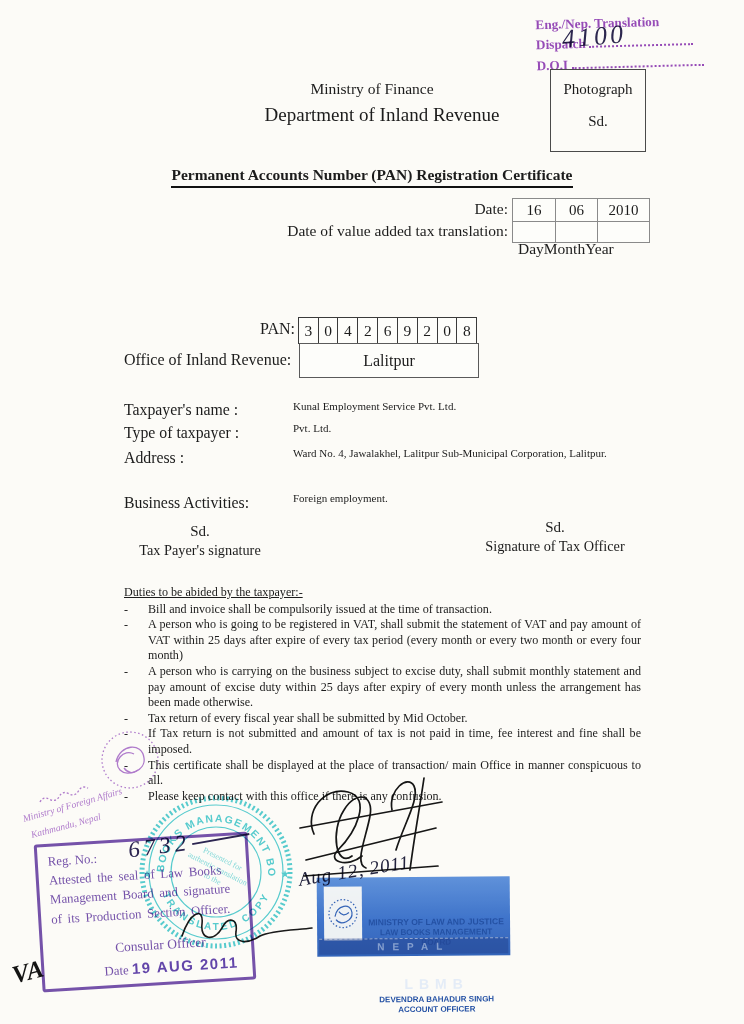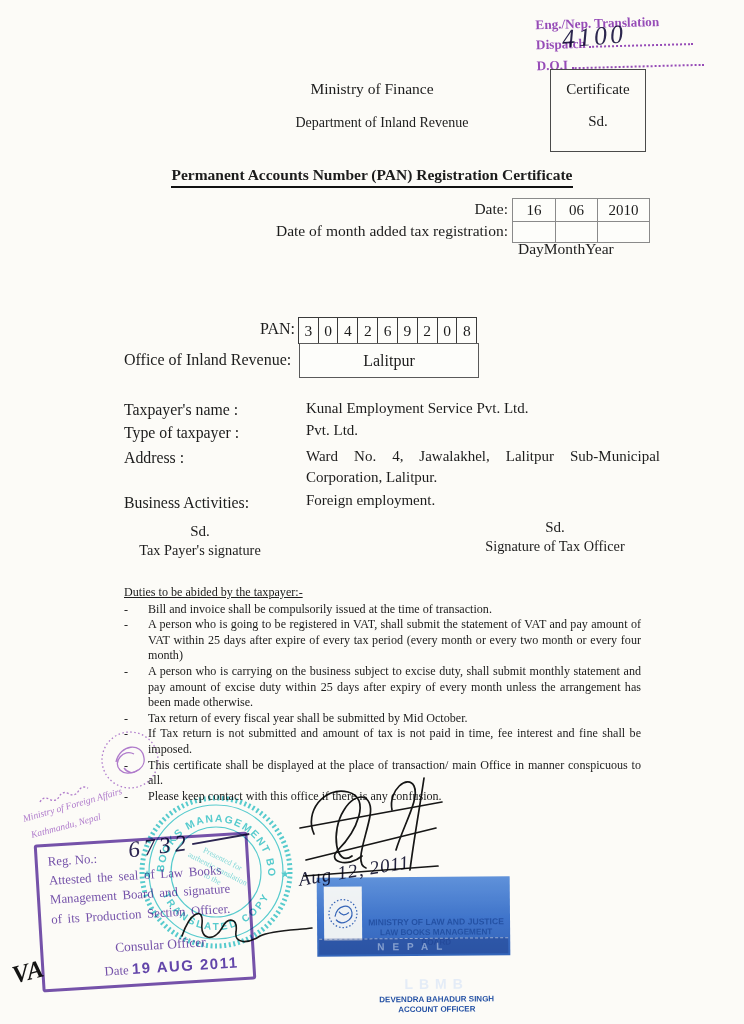--- a/index.html
+++ b/index.html
@@ -13,21 +13,21 @@
   
   .trans-stamp{left:536px;top:13px;color:#8f3db8;font-weight:bold;
     font-size:13.2px;line-height:1.55;transform:rotate(-1.5deg);opacity:.92;mix-blend-mode:multiply;}
   .trans-stamp .dots{display:inline-block;border-bottom:2px dotted #8f3db8;height:10px;margin-left:3px;}
   .hand-4100{left:562px;top:22px;font-size:26px;color:#2c2750;transform:rotate(-5deg);
     letter-spacing:3px;mix-blend-mode:multiply;font-style:italic;}
 
   
   .hdr{left:0;top:80px;width:744px;text-align:center;}
   .hdr .l1,.hdr .l2{font-size:15.5px;line-height:1.22;}
-  .hdr .l3{font-size:14px;margin-top:16px;padding-left:20px;}
+  .hdr .l3{font-size:19px;margin-top:5px;padding-left:20px;}
 
   
   .photo-box{left:550px;top:69px;width:94px;height:81px;border:1.5px solid #4a4a4a;
     text-align:center;font-size:15px;}
   .photo-box .p1{margin-top:11px;}
   .photo-box .p2{margin-top:15px;}
 
   
   .doc-title{left:0;top:166px;width:744px;text-align:center;font-size:15.5px;font-weight:bold;}
   .doc-title span{border-bottom:2px solid #111;padding-bottom:3px;}
@@ -47,21 +47,21 @@
   .pan-label{right:449px;top:320px;font-size:16px;}
   .pan-cells{left:299px;top:317px;display:flex;}
   .pan-cell{width:19px;height:25px;border:1.2px solid #3a3a3a;margin-left:-1.2px;
     display:flex;align-items:center;justify-content:center;font-size:15.5px;background:#fdfdfa;}
   .office-label{left:124px;top:351px;font-size:16px;}
   .office-box{left:299px;top:343px;width:178px;height:33px;border:1.2px solid #5a5a5a;
     display:flex;align-items:center;justify-content:center;font-size:16px;background:#fdfdfa;}
 
   
   .tp-label{left:124px;font-size:15.8px;}
-  .tp-value{left:306px;font-size:15px;}
+  .tp-value{left:293px;font-size:11px;}
   .addr-value{width:354px;text-align:justify;line-height:1.42;}
 
   
   .sig{text-align:center;}
   .sig-l-sd{left:130px;top:523px;width:140px;font-size:15px;}
   .sig-l-lb{left:110px;top:542px;width:180px;font-size:14.3px;}
   .sig-r-sd{left:480px;top:519px;width:150px;font-size:15px;}
   .sig-r-lb{left:460px;top:538px;width:190px;font-size:14.3px;}
 
   
@@ -127,30 +127,30 @@
     </div>
   </div>
   <div class="abs hand-4100">4100</div>
 
   <div class="abs hdr">
     <div class="l2">Ministry of Finance</div>
     <div class="l3">Department of Inland Revenue</div>
   </div>
 
   <div class="abs photo-box">
-    <div class="p1">Certificate</div>
+    <div class="p1">Photograph</div>
     <div class="p2">Sd.</div>
   </div>
 
   <div class="abs doc-title">
     <span>Permanent Accounts Number (PAN) Registration Certificate</span>
   </div>
 
   <div class="abs lbl-right date-label">Date:</div>
-  <div class="abs lbl-right vat-label">Date of month added tax registration:</div>
+  <div class="abs lbl-right vat-label">Date of value added tax translation:</div>
   <div class="abs date-table">
     <div class="dt-cell c1 r1">16</div>
     <div class="dt-cell c2 r1">06</div>
     <div class="dt-cell c3 r1">2010</div>
     <div class="dt-cell c1 r2"></div>
     <div class="dt-cell c2 r2"></div>
     <div class="dt-cell c3 r2"></div>
   </div>
   <div class="abs dmy">
     <span>Day</span>

